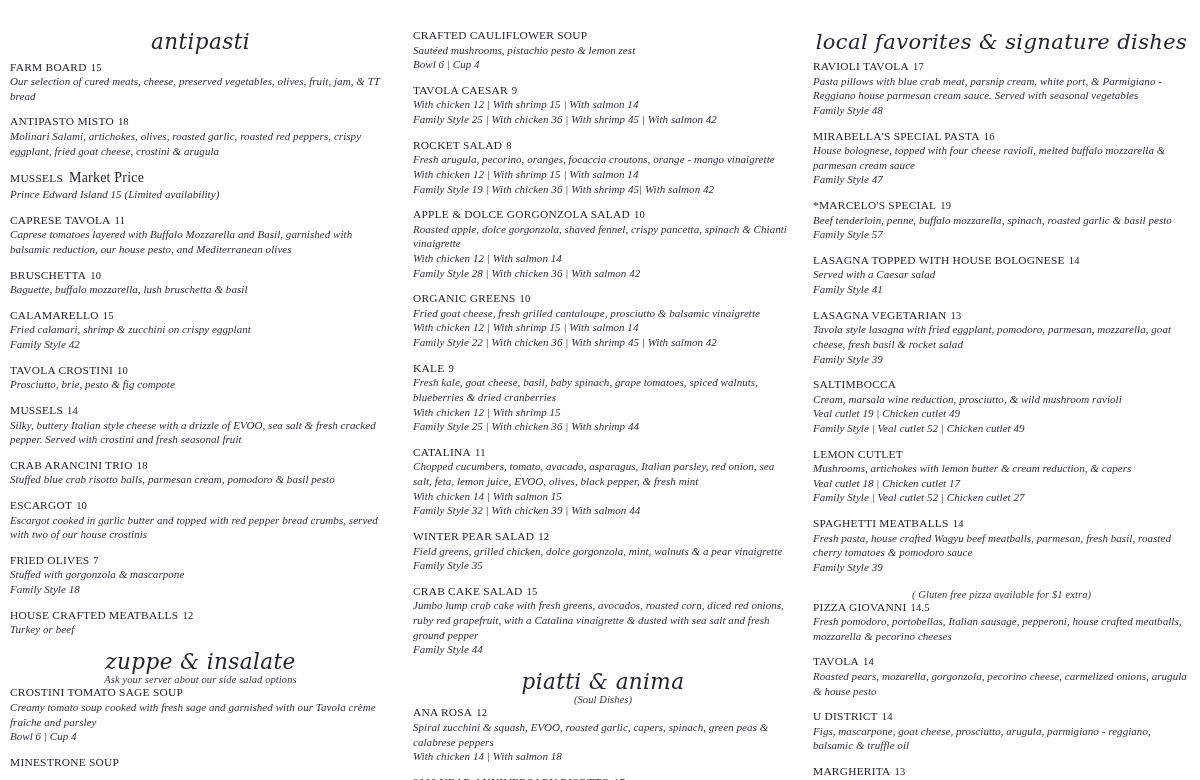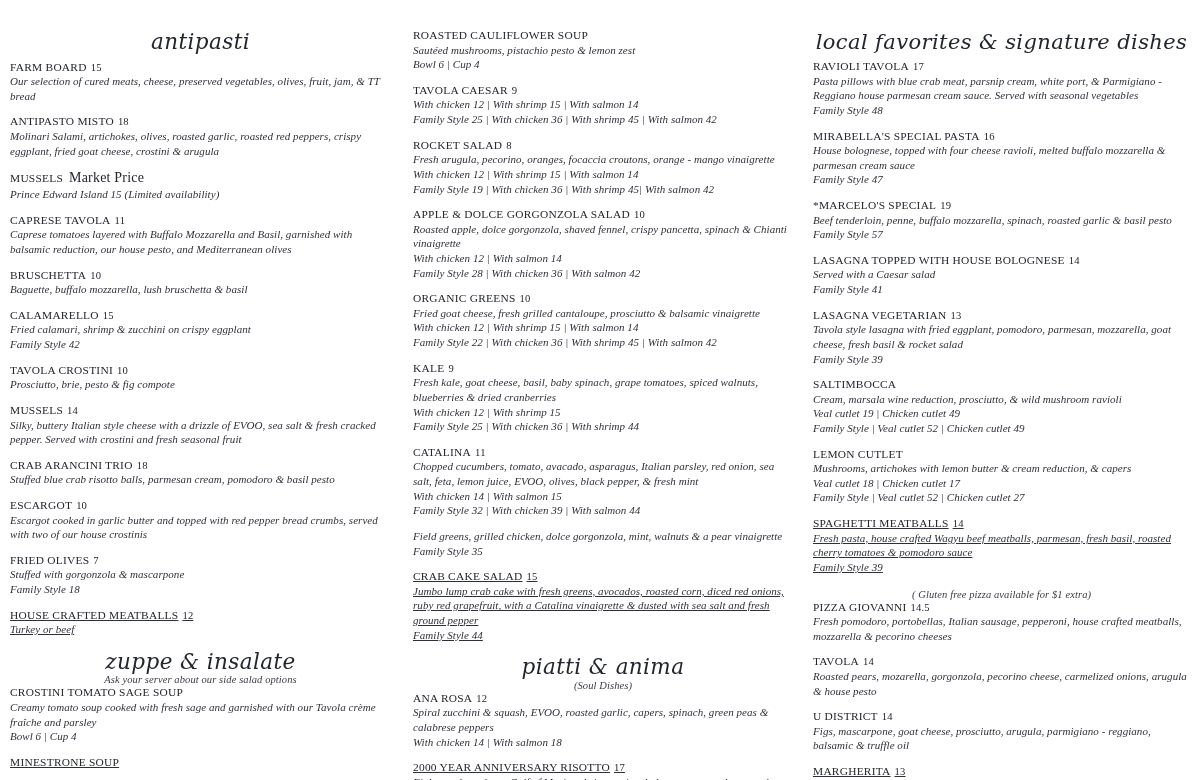--- a/index.html
+++ b/index.html
@@ -50,21 +50,21 @@
     font-size: 10.5px;
     color: #3a3c44;
     margin-top: 1px;
     letter-spacing: 0.1px;
   }
 
   .head-block { margin-top: 14px; }
 
   
   .item { margin-bottom: 11px; }
-  .item:last-child { margin-bottom: 0; text-decoration: underline; }
+  .item:last-child { margin-bottom: 0; }
 
   .item-title {
     font-size: 11.4px;
     letter-spacing: 0.25px;
     color: #24262e;
     line-height: 1.28;
     white-space: nowrap;
   }
   .item-title .price {
     font-size: 10.6px;
@@ -162,21 +162,21 @@
           <div class="item-opt">Bowl   6  |  Cup   4</div>
         </div>
         <div class="item">
           <div class="item-title"><span>MINESTRONE SOUP</span></div>
         </div>
       </div>
     </div>
   <div class="column col-2">
       <div class="section-items">
         <div class="item">
-          <div class="item-title"><span>ROASTED CAULIFLOWER SOUP</span></div>
+          <div class="item-title"><span>CRAFTED CAULIFLOWER SOUP</span></div>
           <div class="item-desc">Sautéed mushrooms, pistachio pesto &amp; lemon zest</div>
           <div class="item-opt">Bowl   6  |  Cup   4</div>
         </div>
         <div class="item">
           <div class="item-title"><span>TAVOLA CAESAR</span><span class="price">9</span></div>
           <div class="item-opt">With chicken 12  |  With shrimp   15  |  With salmon   14</div>
           <div class="item-opt">Family Style   25  |  With chicken   36  |  With shrimp   45  |  With salmon   42</div>
         </div>
         <div class="item">
           <div class="item-title"><span>ROCKET SALAD</span><span class="price">8</span></div>
@@ -202,20 +202,21 @@
           <div class="item-opt">With chicken   12  |  With shrimp   15</div>
           <div class="item-opt">Family Style   25  |  With chicken   36  |  With shrimp   44</div>
         </div>
         <div class="item">
           <div class="item-title"><span>CATALINA</span><span class="price">11</span></div>
           <div class="item-desc">Chopped cucumbers, tomato, avacado, asparagus, Italian parsley, red onion, sea salt, feta, lemon juice, EVOO, olives, black pepper, &amp; fresh mint</div>
           <div class="item-opt">With chicken   14  |  With salmon   15</div>
           <div class="item-opt">Family Style   32  |  With chicken   39  |  With salmon   44</div>
         </div>
         <div class="item">
+          <div class="item-title"><span>WINTER PEAR SALAD</span><span class="price">12</span></div>
           <div class="item-desc">Field greens, grilled chicken, dolce gorgonzola, mint, walnuts &amp; a pear vinaigrette</div>
           <div class="item-opt">Family Style   35</div>
         </div>
         <div class="item">
           <div class="item-title"><span>CRAB CAKE SALAD</span><span class="price">15</span></div>
           <div class="item-desc">Jumbo lump crab cake with fresh greens, avocados, roasted corn, diced red onions, ruby red grapefruit, with a Catalina vinaigrette &amp; dusted with sea salt and fresh ground pepper</div>
           <div class="item-opt">Family Style   44</div>
         </div>
       </div>
       <div class="head-block">

